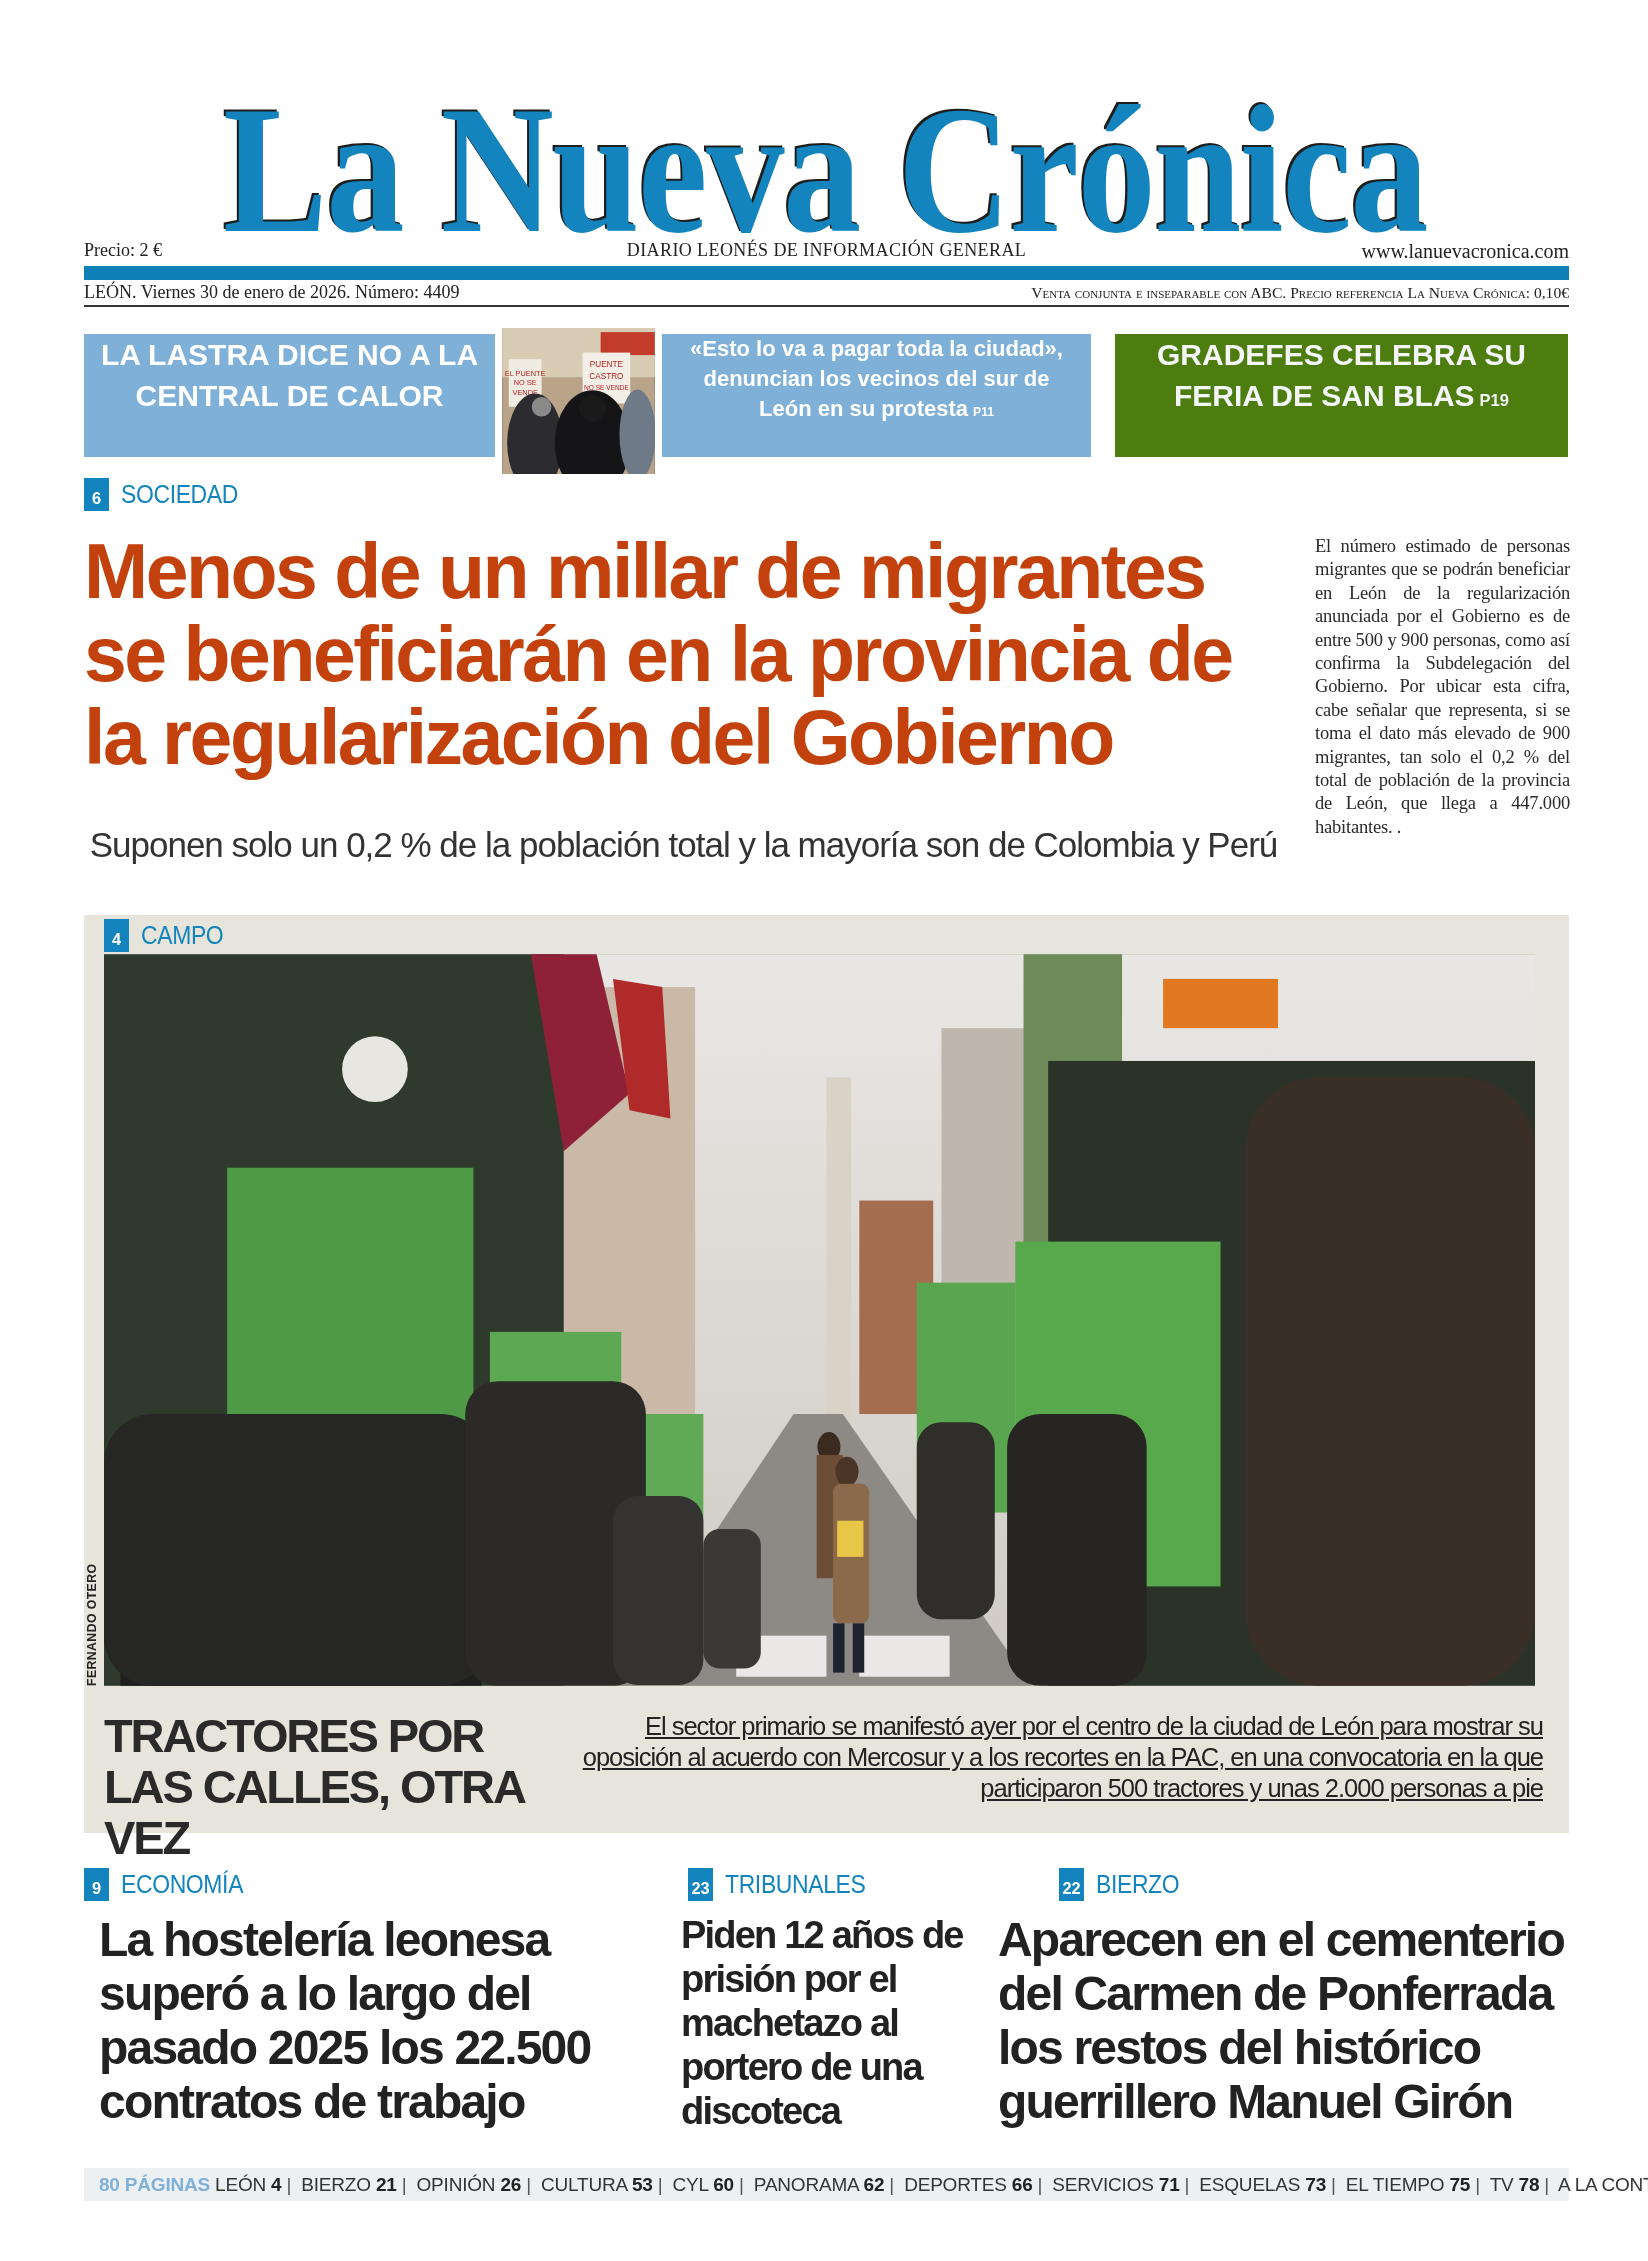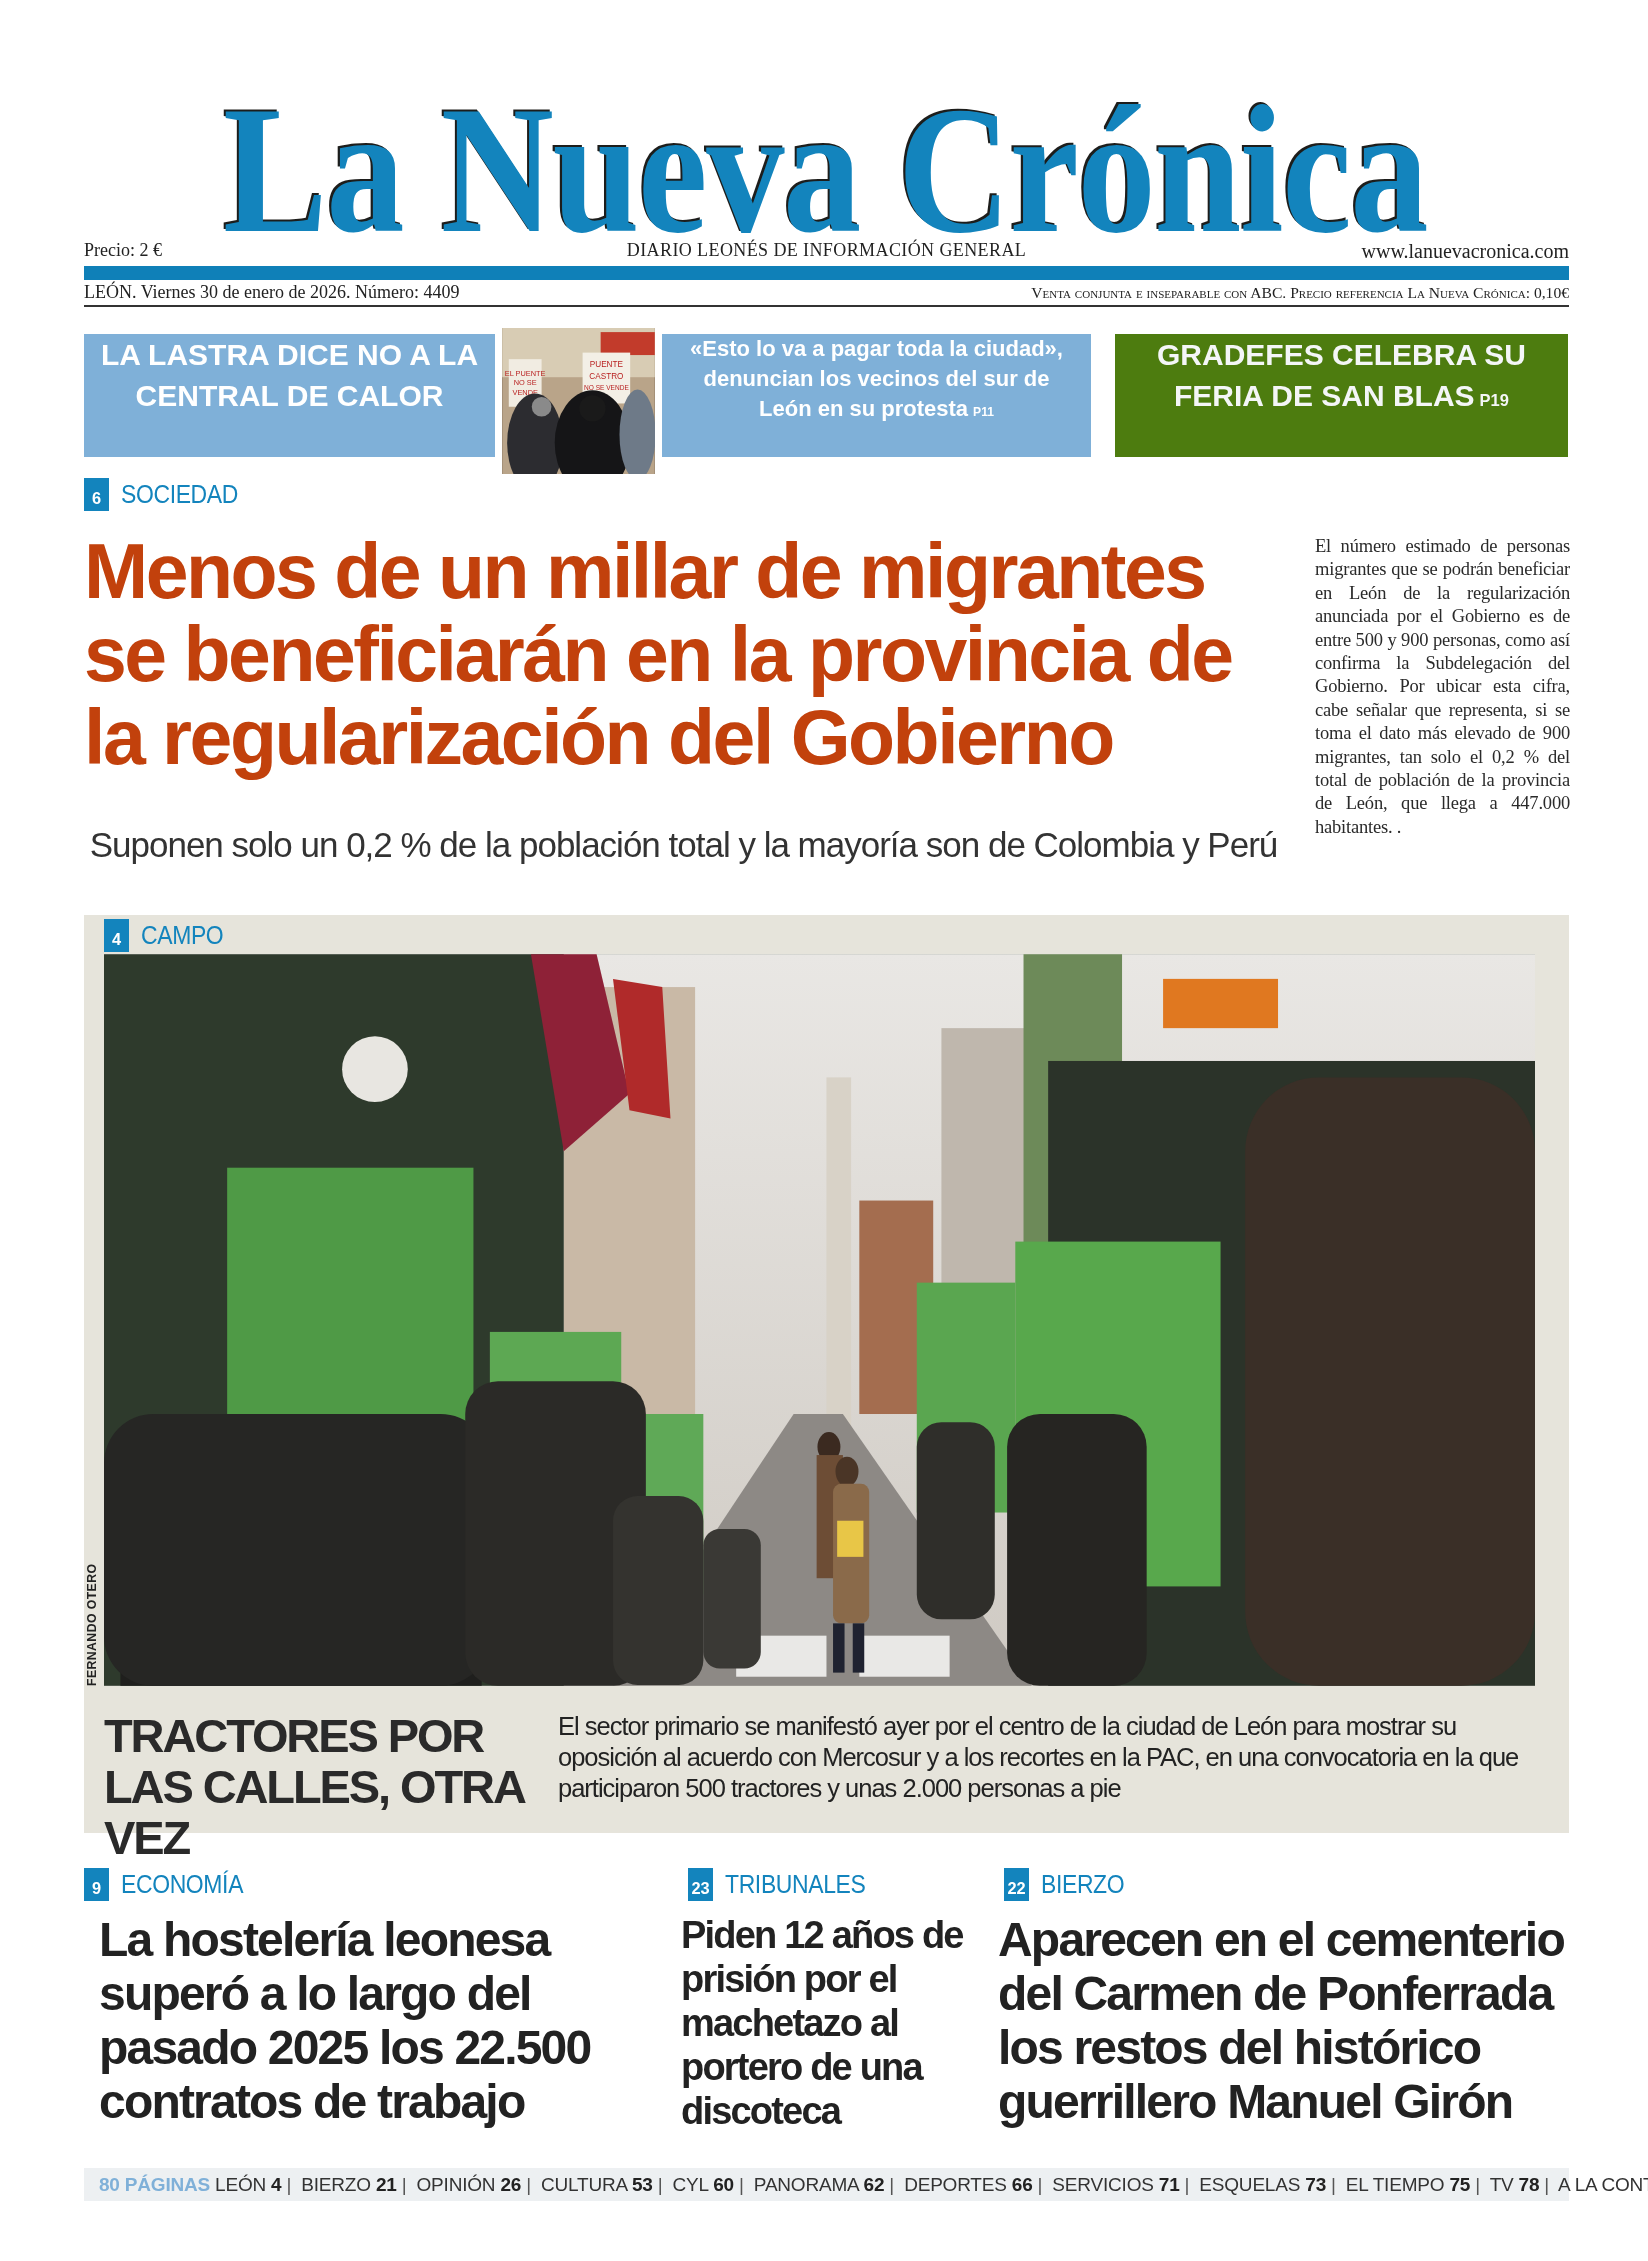--- a/index.html
+++ b/index.html
@@ -53,27 +53,27 @@
     text-align: justify; hyphens: manual; letter-spacing: -0.2px; }
 
   
   .campo-box { left: 84px; top: 915px; width: 1485px; height: 918px; background: #e6e4db; }
   .campo-sec { left: 104px; top: 919px; }
   .photo { left: 104px; top: 954px; width: 1431px; height: 732px; overflow: hidden; background: #9aa49c; }
   .credit { left: 85px; top: 1686px; transform: rotate(-90deg); transform-origin: 0 0;
     font-size: 12.3px; font-weight: bold; letter-spacing: 0.4px; color: #222; }
   .campo-head { left: 104px; top: 1710px; width: 443px; text-align: left;
     font-weight: bold; font-size: 47px; line-height: 51px; color: #2a2a2a; letter-spacing: -2.1px; }
-  .campo-text { left: 558px; top: 1711px; width: 985px; text-align: left;
-    font-size: 25.5px; line-height: 31px; color: #222; letter-spacing: -1px; }
+  .campo-text { left: 558px; top: 1711px; width: 985px; text-align: right;
+    font-size: 25.5px; line-height: 31px; color: #222; letter-spacing: -1px; text-decoration: underline; }
 
   
   .bsec-1 { left: 84px; top: 1868px; }
   .bsec-2 { left: 688px; top: 1868px; }
-  .bsec-3 { left: 1004px; top: 1868px; text-align: right; }
+  .bsec-3 { left: 1059px; top: 1868px; text-align: right; }
   .bhead { font-weight: bold; color: #222; text-align: left; letter-spacing: -1.8px; }
   .bhead-1 { left: 99px; top: 1913px; width: 534px; font-size: 48px; line-height: 54px; }
   .bhead-2 { left: 681px; top: 1913px; width: 287px; font-size: 38px; line-height: 44px; }
   .bhead-3 { left: 998px; top: 1913px; width: 571px; font-size: 48px; line-height: 54px; }
 
   
   .footer { left: 84px; top: 2168px; width: 1485px; height: 33px; background: #edf0f2;
     font-size: 19px; line-height: 33px; padding-left: 15px; color: #333; letter-spacing: -0.2px; white-space: nowrap; }
   .footer .pages { color: #7fb0d8; font-weight: bold; }
   .footer .pn { font-weight: bold; color: #222; }

